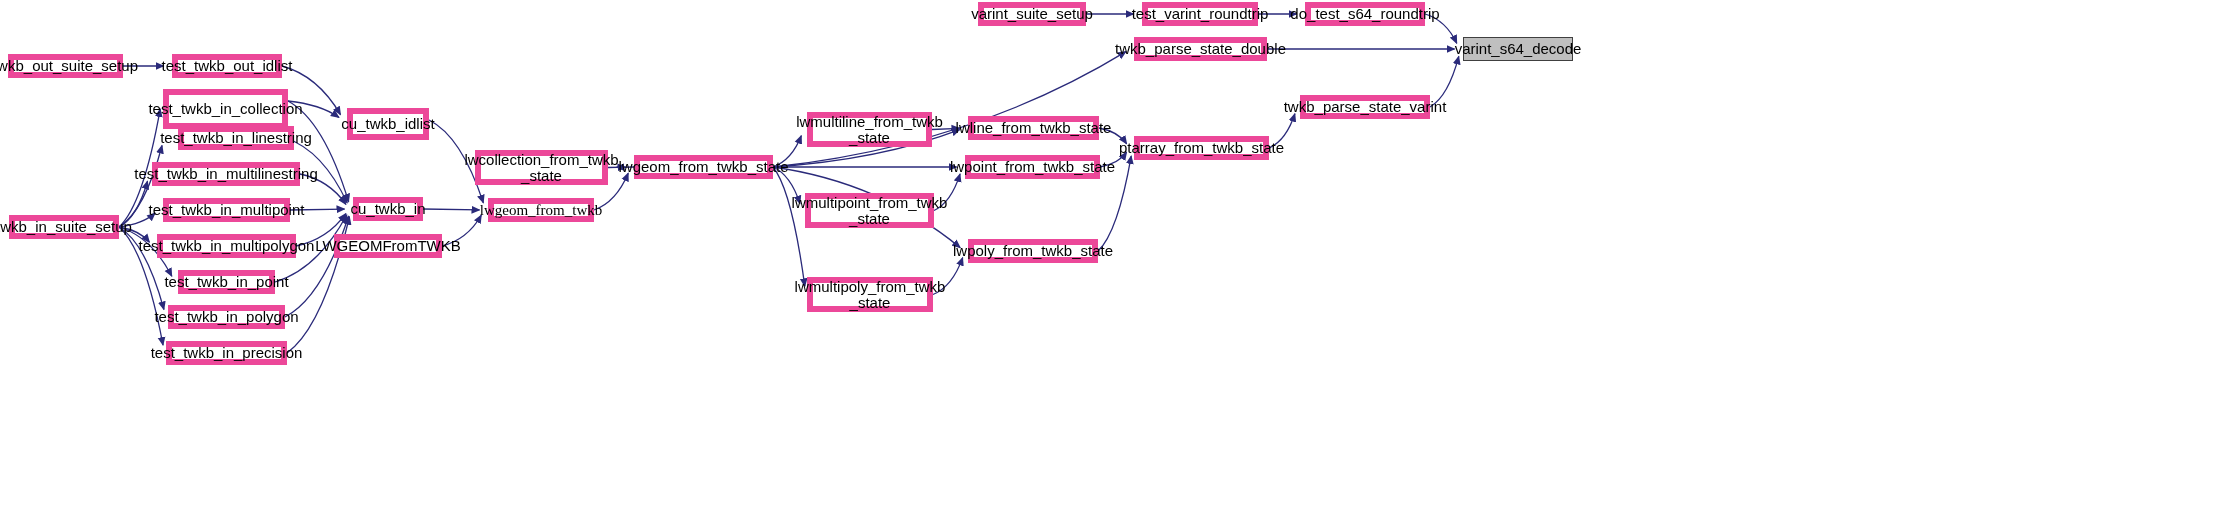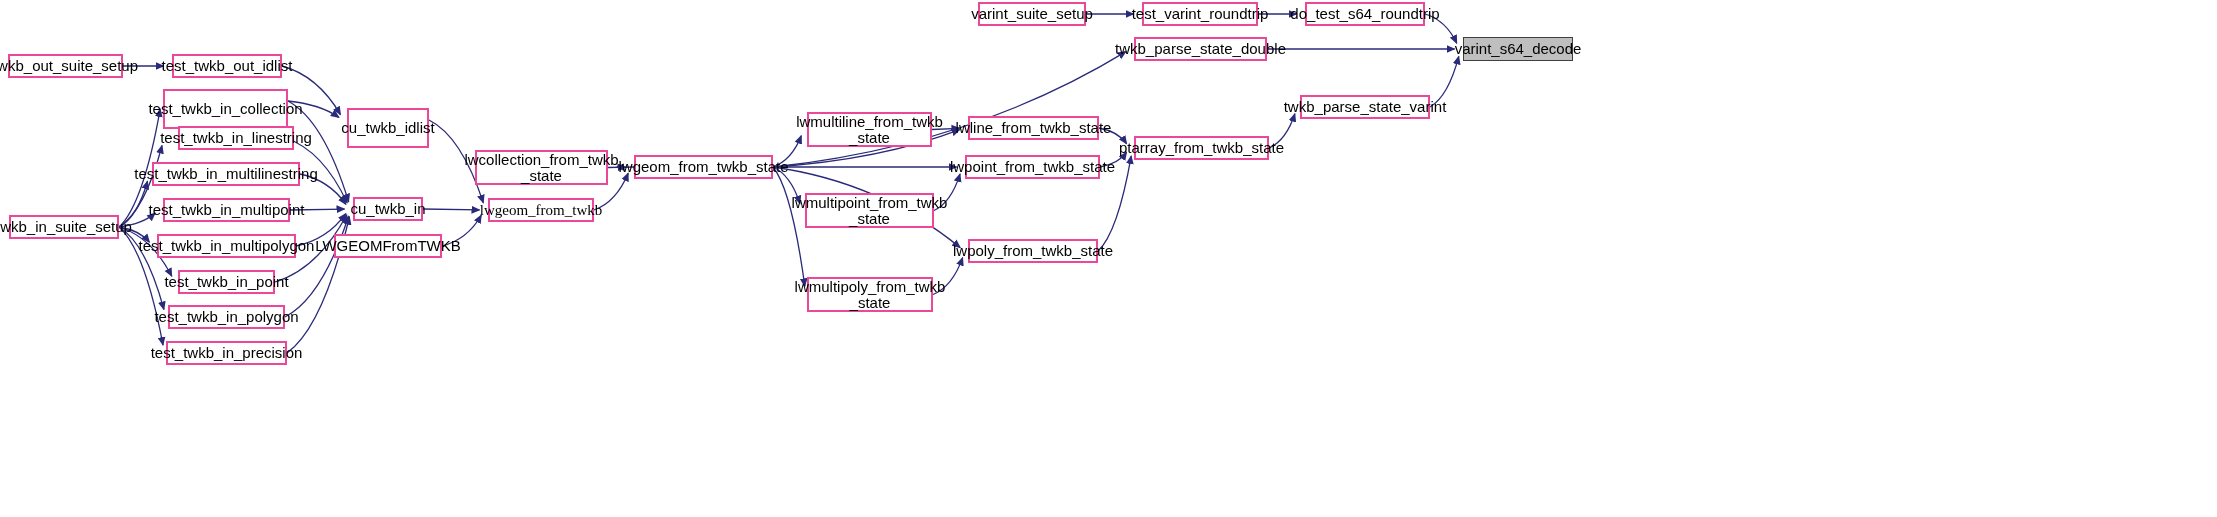--- a/index.html
+++ b/index.html
@@ -19,21 +19,21 @@
     position: absolute;
     left: 0;
     top: 0;
     width: 2217px;
     height: 517px;
     pointer-events: none;
   }
   .node {
     position: absolute;
     box-sizing: border-box;
-    border: 2px solid #ec4899;
+    border: 6px solid #ec4899;
     background: #ffffff;
     color: #000000;
     font-size: 15px;
     line-height: 16px;
     display: flex;
     align-items: center;
     justify-content: center;
     text-align: center;
     white-space: pre-line;
     letter-spacing: 0px;
@@ -105,21 +105,21 @@
       <div class="node" style="left: 172px; top: 54px; width: 110px; height: 24px;">test_twkb_out_idlist</div>
       <div class="node" style="left: 163px; top: 89px; width: 125px; height: 40px;">test_twkb_in_collection</div>
       <div class="node" style="left: 178px; top: 126px; width: 116px; height: 24px;">test_twkb_in_linestring</div>
       <div class="node" style="left: 152px; top: 162px; width: 148px; height: 24px;">test_twkb_in_multilinestring</div>
       <div class="node" style="left: 163px; top: 198px; width: 127px; height: 24px;">test_twkb_in_multipoint</div>
       <div class="node" style="left: 9px; top: 215px; width: 110px; height: 24px;">twkb_in_suite_setup</div>
       <div class="node" style="left: 157px; top: 234px; width: 139px; height: 24px;">test_twkb_in_multipolygon</div>
       <div class="node" style="left: 178px; top: 270px; width: 97px; height: 24px;">test_twkb_in_point</div>
       <div class="node" style="left: 168px; top: 305px; width: 117px; height: 24px;">test_twkb_in_polygon</div>
       <div class="node" style="left: 166px; top: 341px; width: 121px; height: 24px;">test_twkb_in_precision</div>
-      <div class="node" style="left: 347px; top: 108px; width: 82px; height: 40px;">cu_twkb_idlist</div>
+      <div class="node" style="left: 347px; top: 108px; width: 82px; height: 32px;">cu_twkb_idlist</div>
       <div class="node" style="left: 353px; top: 197px; width: 70px; height: 24px;">cu_twkb_in</div>
       <div class="node" style="left: 334px; top: 234px; width: 108px; height: 24px;">LWGEOMFromTWKB</div>
       <div class="node" style="left: 488px; top: 198px; width: 106px; height: 24px; font-family: Liberation Serif, serif;">lwgeom_from_twkb</div>
       <div class="node" style="left: 475px; top: 150px; width: 133px; height: 35px;">lwcollection_from_twkb
 _state</div>
       <div class="node" style="left: 634px; top: 155px; width: 139px; height: 24px;">lwgeom_from_twkb_state</div>
       <div class="node" style="left: 807px; top: 112px; width: 125px; height: 35px;">lwmultiline_from_twkb
 _state</div>
       <div class="node" style="left: 968px; top: 116px; width: 131px; height: 24px;">lwline_from_twkb_state</div>
       <div class="node" style="left: 965px; top: 155px; width: 135px; height: 24px;">lwpoint_from_twkb_state</div>

